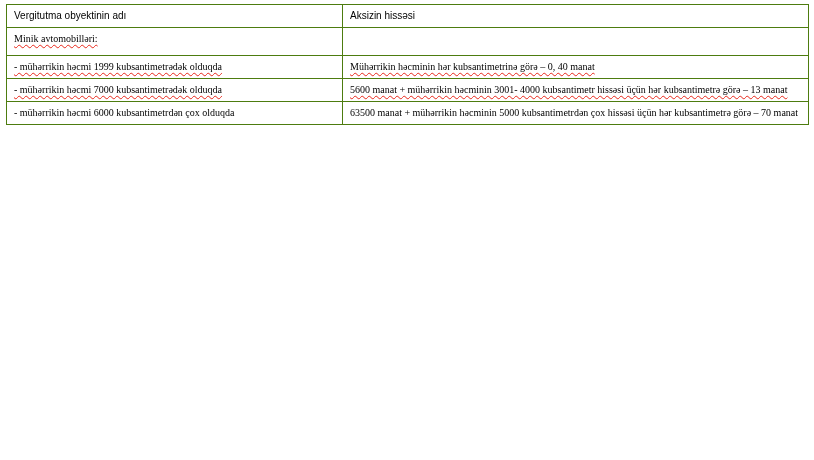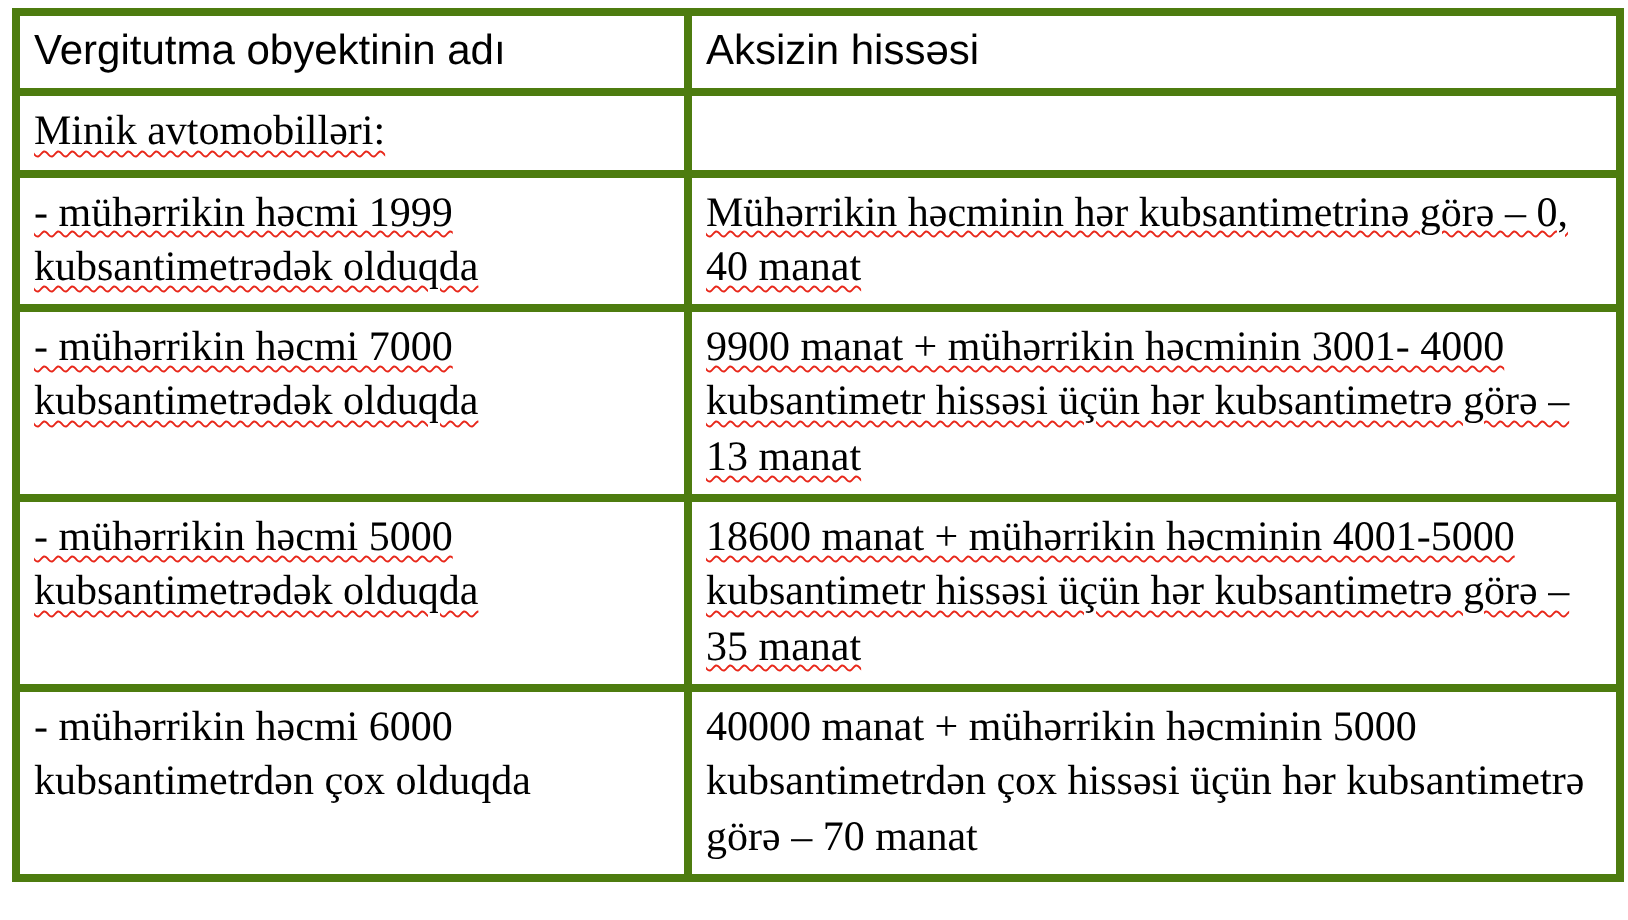--- a/index.html
+++ b/index.html
@@ -22,24 +22,24 @@
     padding: 4px 6px 0 6px;
   }
   table.excise-table {
     border-collapse: collapse;
     table-layout: fixed;
     width: 802px;
     margin: 0;
   }
   table.excise-table td,
   table.excise-table th {
-    border: 4px solid #4d7c0f;
+    border: 1px solid #4d7c0f;
     vertical-align: top;
     padding: 4px 7px 5px 7px;
-    font-size: 21px;
+    font-size: 10px;
     line-height: 1.30;
     text-align: left;
     font-weight: normal;
   }
   col.c1 { width: 336px; }
   col.c2 { width: 466px; }
 
   th.header-cell {
     font-family: "Liberation Sans", sans-serif;
     font-weight: bold;
@@ -92,36 +92,28 @@
           <span class="cell-text sq">Mühərrikin həcminin hər kubsantimetrinə görə – 0, 40 manat</span>
         </td>
       </tr>
 
 
       <tr>
         <td>
           <span class="cell-text sq">- mühərrikin həcmi 7000 kubsantimetrədək olduqda</span>
         </td>
         <td>
-          <span class="cell-text sq">9900 manat + mühərrikin həcminin 3001- 4000 kubsantimetr hissəsi üçün hər kubsantimetrə görə – 13 manat</span>
+          <span class="cell-text sq">5600 manat + mühərrikin həcminin 3001- 4000 kubsantimetr hissəsi üçün hər kubsantimetrə görə – 13 manat</span>
         </td>
       </tr>
 
-      <tr>
-        <td>
-          <span class="cell-text sq">- mühərrikin həcmi 5000 kubsantimetrədək olduqda</span>
-        </td>
-        <td>
-          <span class="cell-text sq">18600 manat + mühərrikin həcminin 4001-5000 kubsantimetr hissəsi üçün hər kubsantimetrə görə – 35 manat</span>
-        </td>
-      </tr>
 
       <tr>
         <td>
           <span class="cell-text">- mühərrikin həcmi 6000 kubsantimetrdən çox olduqda</span>
         </td>
         <td>
-          <span class="cell-text">40000 manat + mühərrikin həcminin 5000 kubsantimetrdən çox hissəsi üçün hər kubsantimetrə görə – 70 manat</span>
+          <span class="cell-text">63500 manat + mühərrikin həcminin 5000 kubsantimetrdən çox hissəsi üçün hər kubsantimetrə görə – 70 manat</span>
         </td>
       </tr>
     </tbody>
   </table>
 </div>
 
 </body></html>

